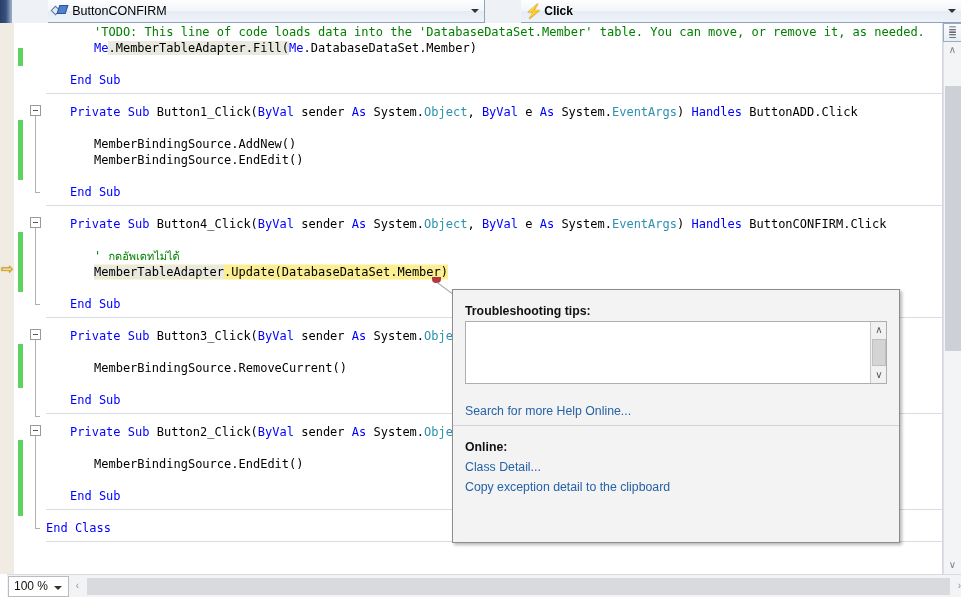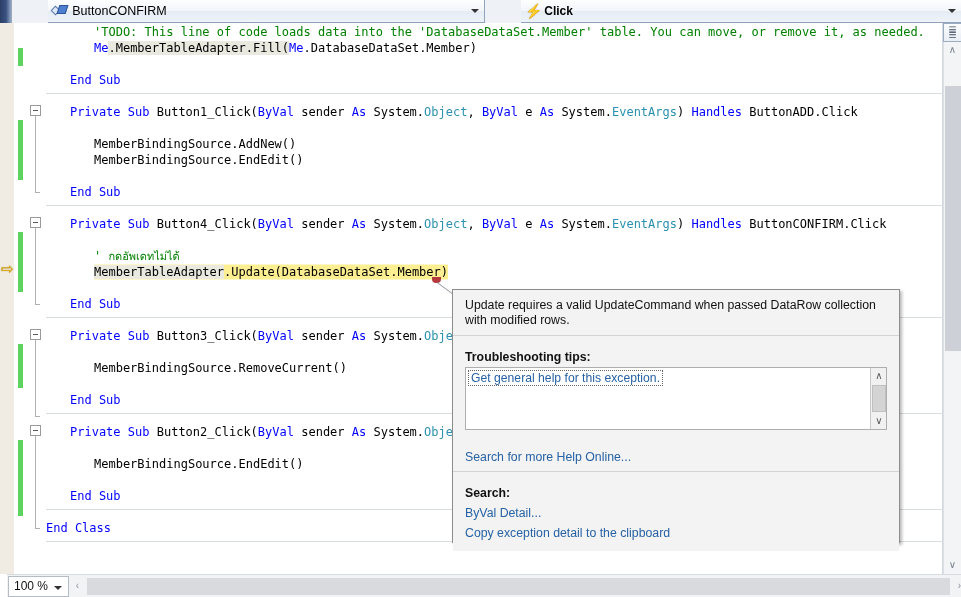--- a/index.html
+++ b/index.html
@@ -496,39 +496,37 @@
     </div>
 
   <div id="vscroll">
     <div id="vs-up">∧</div>
     <div id="vs-thumb"></div>
     <div id="vs-down">∨</div>
   </div>
 
   <div id="exception-dialog">
 
-    <div id="dlg-message">Update requires a valid UpdateCommand when passed DataRow collection with modified rows.</div>
 
     <div id="dlg-tips">
       <div class="dlg-heading">Troubleshooting tips:</div>
       <div id="tips-box">
-        <a id="tip-link">Get general help for this exception.</a>
         <div id="tips-scroll">
           <div class="sb-arrow sb-up">∧</div>
           <div id="tips-thumb"></div>
           <div class="sb-arrow sb-down">∨</div>
         </div>
       </div>
     </div>
 
     <a id="search-link">Search for more Help Online...</a>
 
     <div id="dlg-actions">
-      <div class="dlg-heading">Search:</div>
-      <a class="action-link">ByVal Detail...</a>
+      <div class="dlg-heading">Online:</div>
+      <a class="action-link">Class Detail...</a>
       <a class="action-link">Copy exception detail to the clipboard</a>
     </div>
   </div>
 
   <div id="bottombar">
     <div id="zoom-combo">
       <span id="zoom-value">100 %</span>
       <span id="zoom-arrow"></span>
     </div>
     <div id="hs-left">‹</div>

